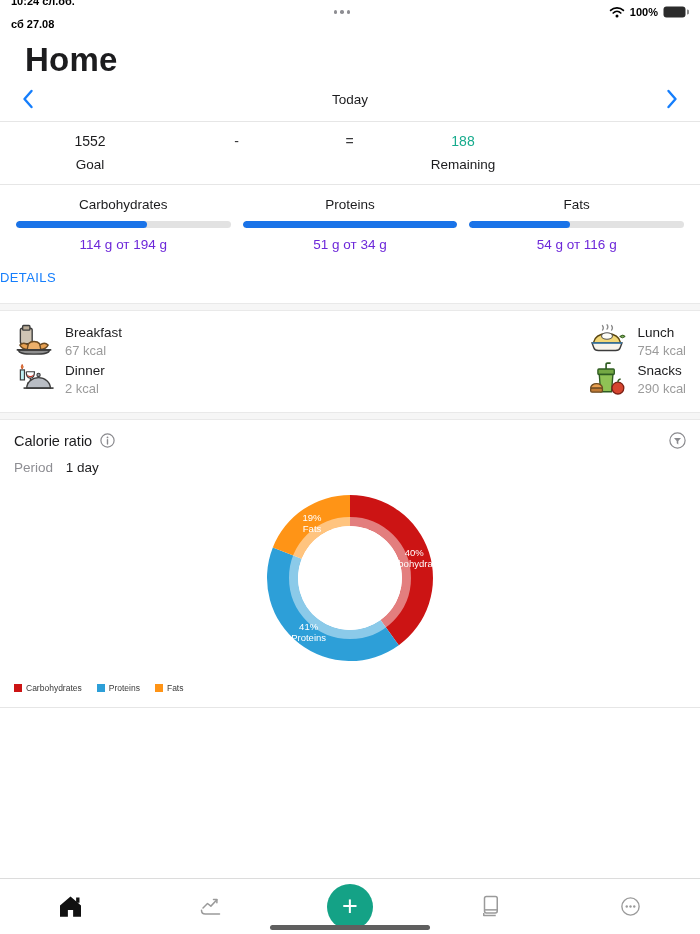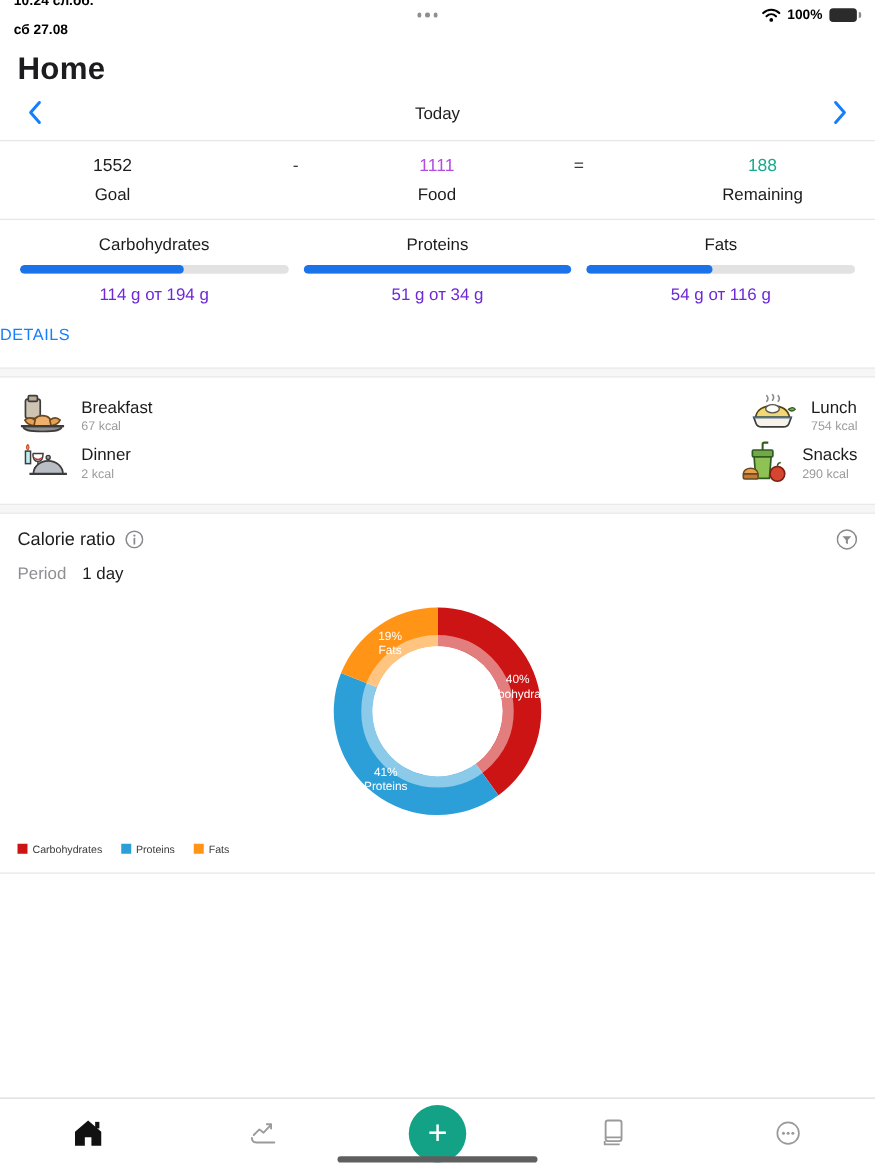--- a/index.html
+++ b/index.html
@@ -10,21 +10,21 @@
     display:flex; flex-direction:column; overflow:hidden;
   }
   
   .status-bar { height:24px; display:flex; align-items:center; justify-content:space-between; padding:0 11px; font-size:11px; font-weight:700; color:#000; }
   .sb-left { display:flex; gap:11px;flex-direction:column; }
   .sb-dots { display:flex; gap:3px; align-items:center; }
   .sb-dots i { width:3.5px; height:3.5px; border-radius:50%; background:#8e8e93; }
   .sb-right { display:flex; align-items:center; gap:5px; }
   
   .app-header { padding:17px 14px 2px; }
-  .app-title { font-size:25px; font-weight:700; letter-spacing:.2px; }
+  .app-title { font-size:33px; font-weight:700; letter-spacing:.2px;margin-left:11px; }
   
   .date-nav { display:flex; align-items:center; padding:8px 22px 12px; border-bottom:1px solid #e6e6e6; }
   .date-nav .spacer { flex:1; }
   .today-label { font-size:13.5px; color:#1c1c1e; cursor:pointer; }
   .chev { display:flex; cursor:pointer; }
   
   .summary-row { display:grid; grid-template-columns:180px 113px 113px 114px 1fr; padding:11px 0 12px; border-bottom:1px solid #e6e6e6; text-align:center; }
   .sum-value { font-size:14px; font-weight:500; min-height:17px; }
   .sum-label { font-size:13.5px; margin-top:7px; }
   .val-food { color:#b44ce0; }
@@ -39,21 +39,21 @@
   .macro-detail { font-size:13.5px; color:#6d28d9; margin-top:9px; }
   .details-row { text-align:left; padding:16px 0 17px; }
   .details-link { font-size:13px; font-weight:500; color:#157efc; letter-spacing:.4px; cursor:pointer; }
   .section-divider { height:8px; background:#f6f6f6; border-top:1px solid #e9e9e9; border-bottom:1px solid #e9e9e9; }
   
   .meals { display:grid; grid-template-columns:1fr 1fr; row-gap:0; padding:11px 14px 14px; }
   .meal { display:flex; align-items:center; gap:11px; cursor:pointer; }
   .meal.right { justify-content:flex-end; }
   .meal-icon { width:40px; height:38px; flex:0 0 auto; display:flex; align-items:center; justify-content:center; }
   .meal-name { font-size:13.5px; color:#1c1c1e; }
-  .meal-kcal { font-size:10px; color:#9b9b9b; margin-top:3px; }
+  .meal-kcal { font-size:13px; color:#9b9b9b; margin-top:3px; }
   
   .ratio-card { padding:12px 14px 6px; border-bottom:1px solid #e6e6e6; }
   .ratio-header { display:flex; align-items:center; }
   .ratio-title { font-size:14.5px; }
   .info-icon { margin-left:8px; display:flex; cursor:pointer; }
   .ratio-settings { margin-left:auto; display:flex; cursor:pointer; }
   .period-row { margin-top:11px; font-size:13.5px; }
   .period-label { color:#8e8e93; margin-right:9px; }
   .period-value { cursor:pointer; }
   .chart-wrap { display:flex; justify-content:center; margin-top:4px; }
@@ -122,24 +122,20 @@
 
 <div class="summary-row">
   <div>
     <div class="sum-value">1552</div>
     <div class="sum-label">Goal</div>
   </div>
   <div>
     <div class="sum-value op">-</div>
   </div>
   <div>
-    <div class="sum-value val-food">1111</div>
-    <div class="sum-label">Food</div>
-  </div>
-  <div>
     <div class="sum-value op">=</div>
   </div>
   <div>
     <div class="sum-value val-remaining">188</div>
     <div class="sum-label">Remaining</div>
   </div>
 </div>
 
 <div class="macros">
   <div class="macro">

